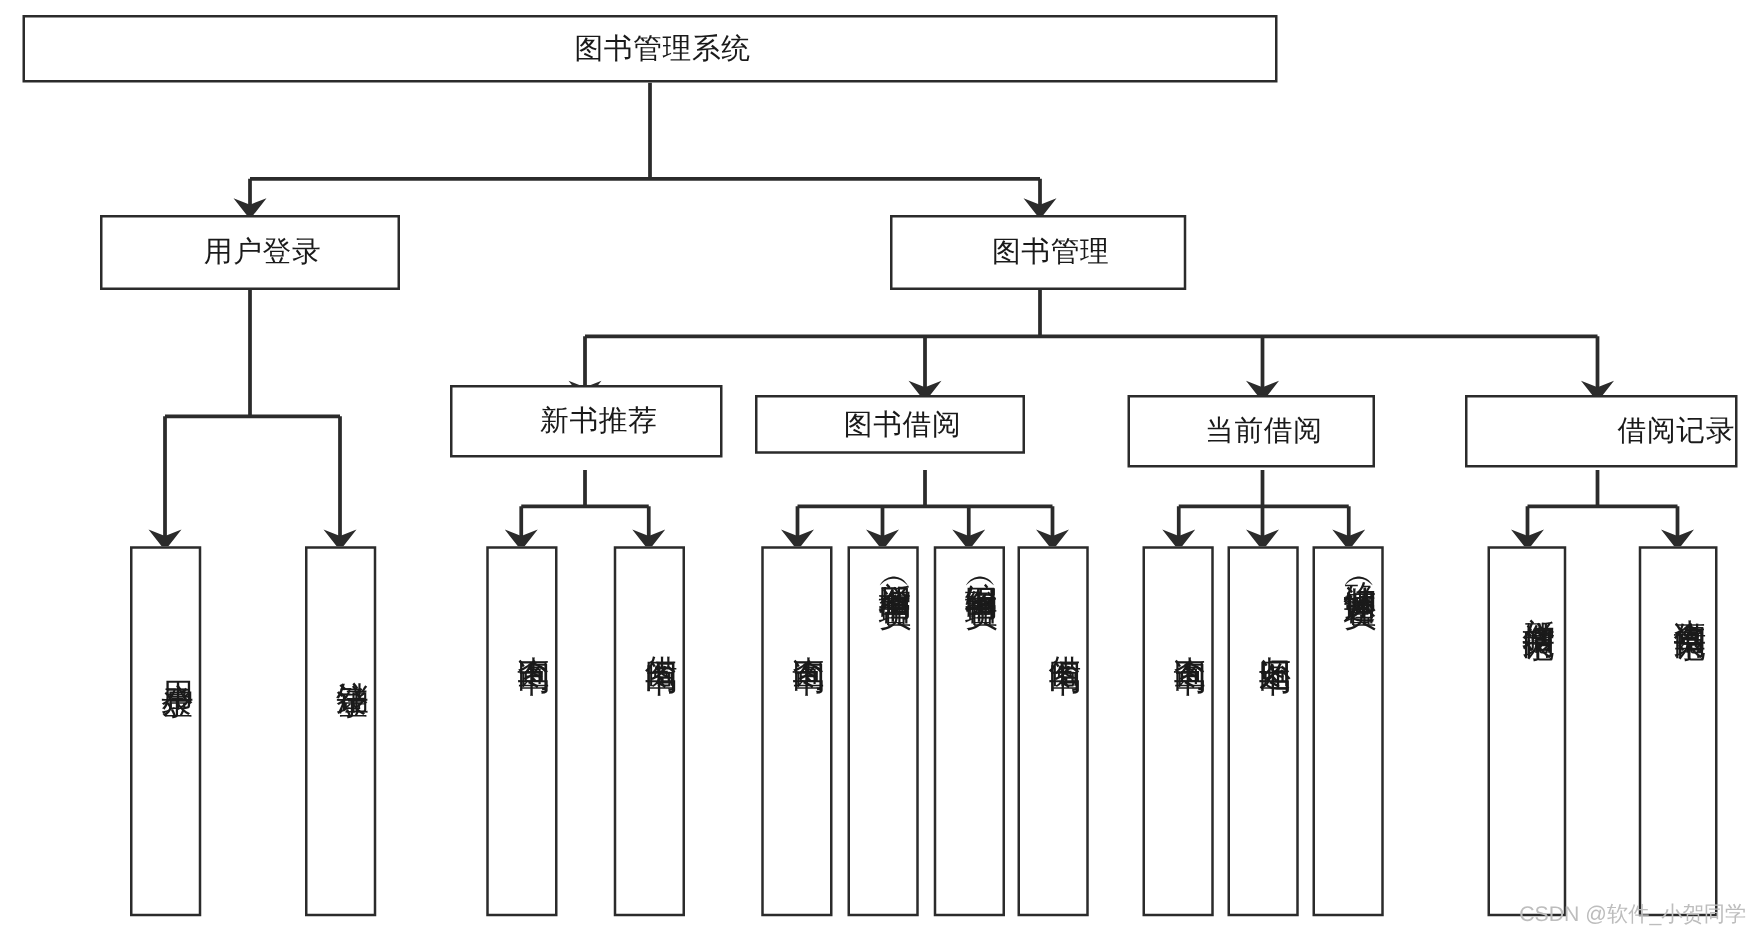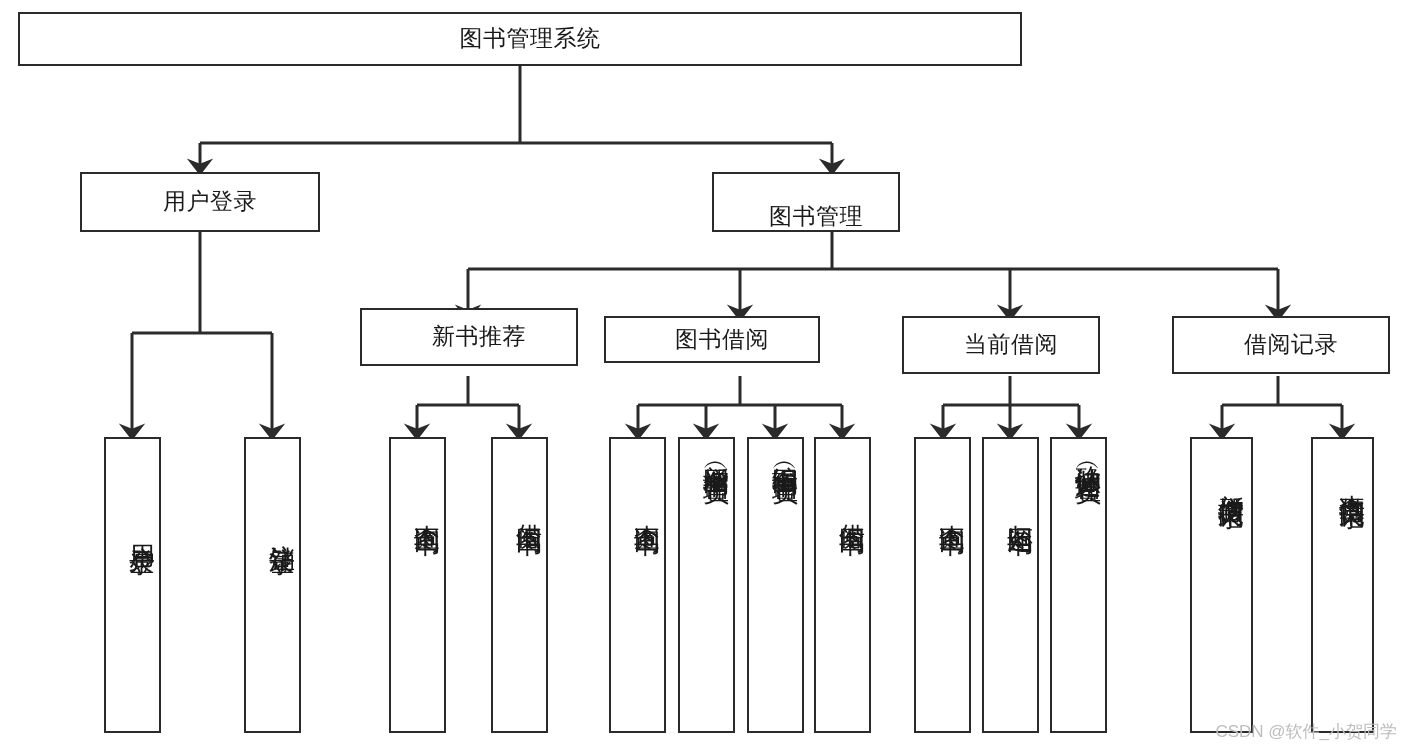--- a/index.html
+++ b/index.html
@@ -131,34 +131,34 @@
     </g>
   </svg>
 
   <div class="node horiz root" style="left:18px; top:12px; width:1004px; height:54px;">
     <span class="label">图书管理系统</span>
   </div>
 
   <div class="node horiz" style="left:80px; top:172px; width:240px; height:60px;">
     <span class="label">用户登录</span>
   </div>
-  <div class="node horiz" style="left:712px; top:172px; width:188px; height:60px;align-items:flex-end;">
+  <div class="node horiz" style="left:712px; top:172px; width:237px; height:60px;">
     <span class="label">图书管理</span>
   </div>
 
   <div class="node horiz" style="left:360px; top:308px; width:218px; height:58px;">
     <span class="label">新书推荐</span>
   </div>
   <div class="node horiz" style="left:604px; top:316px; width:216px; height:47px;">
     <span class="label">图书借阅</span>
   </div>
   <div class="node horiz" style="left:902px; top:316px; width:198px; height:58px;">
     <span class="label">当前借阅</span>
   </div>
-  <div class="node horiz" style="left:1172px; top:316px; width:218px; height:58px;">
+  <div class="node horiz" style="left:1172px; top:316px; width:218px; height:58px;justify-content:flex-end;">
     <span class="label">借阅记录</span>
   </div>
 
   <div class="node vert" style="left:104px; top:437px; width:57px; height:296px; padding-top:85px;">
     <span class="label">用户登录</span>
   </div>
   <div class="node vert" style="left:244px; top:437px; width:57px; height:296px; padding-top:85px;">
     <span class="label">注销登录</span>
   </div>
 

